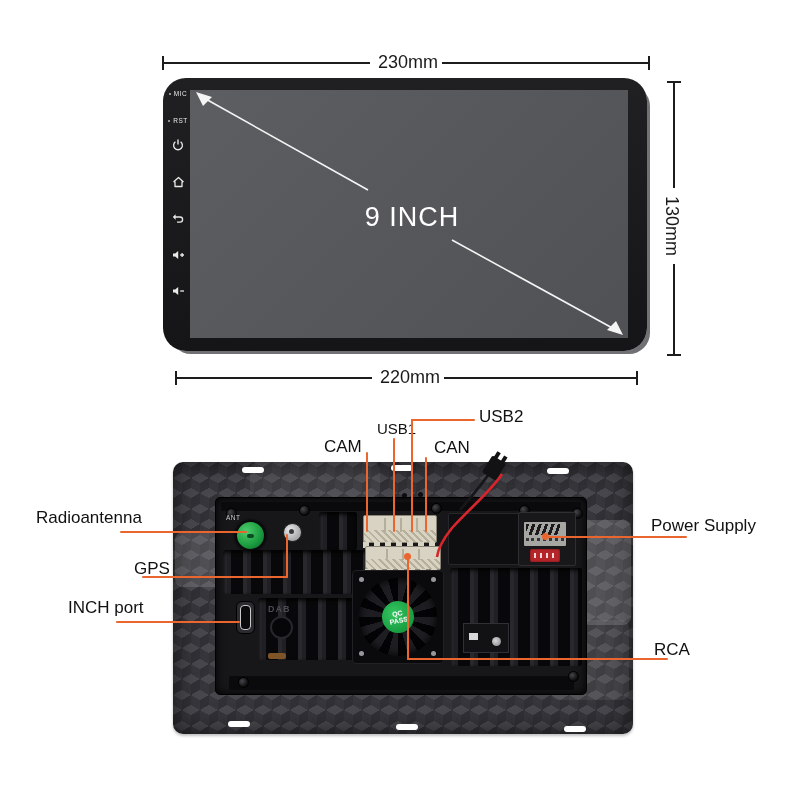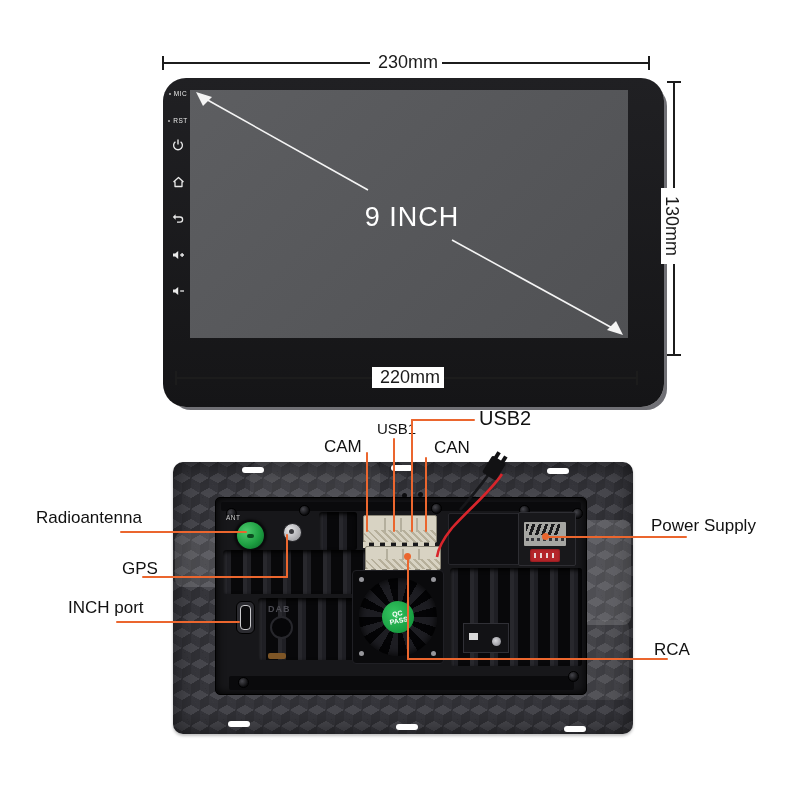--- a/index.html
+++ b/index.html
@@ -6,23 +6,23 @@
   .page{position:relative;width:800px;height:800px;background:#fff;overflow:hidden;
         font-family:"Liberation Sans",sans-serif;color:#1a1a1a;}
   .abs{position:absolute;}
 
   
   .dline{position:absolute;background:#1c1c1c;}
   .dlabel{position:absolute;background:#fff;font-size:18px;color:#1a1a1a;text-align:center;padding:0 8px;}
   .dlabel-v{position:absolute;background:#fff;font-size:18px;color:#1a1a1a;writing-mode:vertical-rl;padding:8px 0;}
 
   
-  .device-front{position:absolute;left:163px;top:78px;width:484px;height:329px;border-radius:23px;
+  .device-front{position:absolute;left:163px;top:78px;width:484px;height:273px;border-radius:23px;
     background:linear-gradient(180deg,#202023,#151517);
-    box-shadow:5px 5px 0 -2px #707075;padding-left:17px;}
+    box-shadow:5px 5px 0 -2px #707075;}
   .screen{position:absolute;left:27px;top:12px;width:438px;height:248px;
     background:linear-gradient(135deg,#5d5e61,#505154);}
   .diag-svg{position:absolute;left:27px;top:12px;width:438px;height:248px;}
   .nine{position:absolute;left:199px;top:124px;width:100px;text-align:center;
     color:#fff;font-size:27px;letter-spacing:1px;}
   .btn-item{position:absolute;left:2px;width:26px;display:flex;align-items:center;justify-content:center;gap:3px;}
   .btn-txt{color:#e9e9e9;font-size:6.5px;letter-spacing:.5px;}
   .btn-dot{width:2px;height:2px;border-radius:50%;background:#bbb;}
 
   
@@ -258,34 +258,34 @@
     <g transform="rotate(32 64 18)">
       <rect x="56" y="8" width="16" height="20" rx="2" fill="#121214"></rect>
       <rect x="58" y="2" width="4" height="7" fill="#121214"></rect>
       <rect x="66" y="2" width="4" height="7" fill="#121214"></rect>
     </g>
   </svg>
 
   <span class="lbl" style="left:36px;top:508px;">Radioantenna</span>
   <div class="lline" style="left:120px;top:531px;width:127px;height:2px;"></div>
 
-  <span class="lbl" style="left:122px;top:559px;">GPS</span>
+  <span class="lbl" style="left:134px;top:559px;">GPS</span>
   <div class="lline" style="left:142px;top:576px;width:146px;height:2px;"></div>
   <div class="lline" style="left:286px;top:534px;width:2px;height:44px;"></div>
 
   <span class="lbl" style="left:68px;top:598px;">INCH port</span>
   <div class="lline" style="left:116px;top:621px;width:124px;height:2px;"></div>
 
   <span class="lbl" style="left:324px;top:437px;">CAM</span>
   <div class="lline" style="left:366px;top:452px;width:2px;height:80px;"></div>
 
   <span class="lbl" style="left:377px;top:420px;font-size:15px;">USB1</span>
   <div class="lline" style="left:393px;top:438px;width:2px;height:94px;"></div>
 
-  <span class="lbl" style="left:479px;top:407px;font-size:20px;">USB2</span>
+  <span class="lbl" style="left:479px;top:407px;font-size:17px;">USB2</span>
   <div class="lline" style="left:411px;top:419px;width:64px;height:2px;"></div>
   <div class="lline" style="left:411px;top:419px;width:2px;height:113px;"></div>
 
   <span class="lbl" style="left:434px;top:438px;">CAN</span>
   <div class="lline" style="left:425px;top:457px;width:2px;height:75px;"></div>
 
   <span class="lbl" style="left:651px;top:516px;">Power Supply</span>
   <div class="lline" style="left:546px;top:536px;width:141px;height:2px;"></div>
   <div class="ldot" style="left:542px;top:533px;"></div>
 

